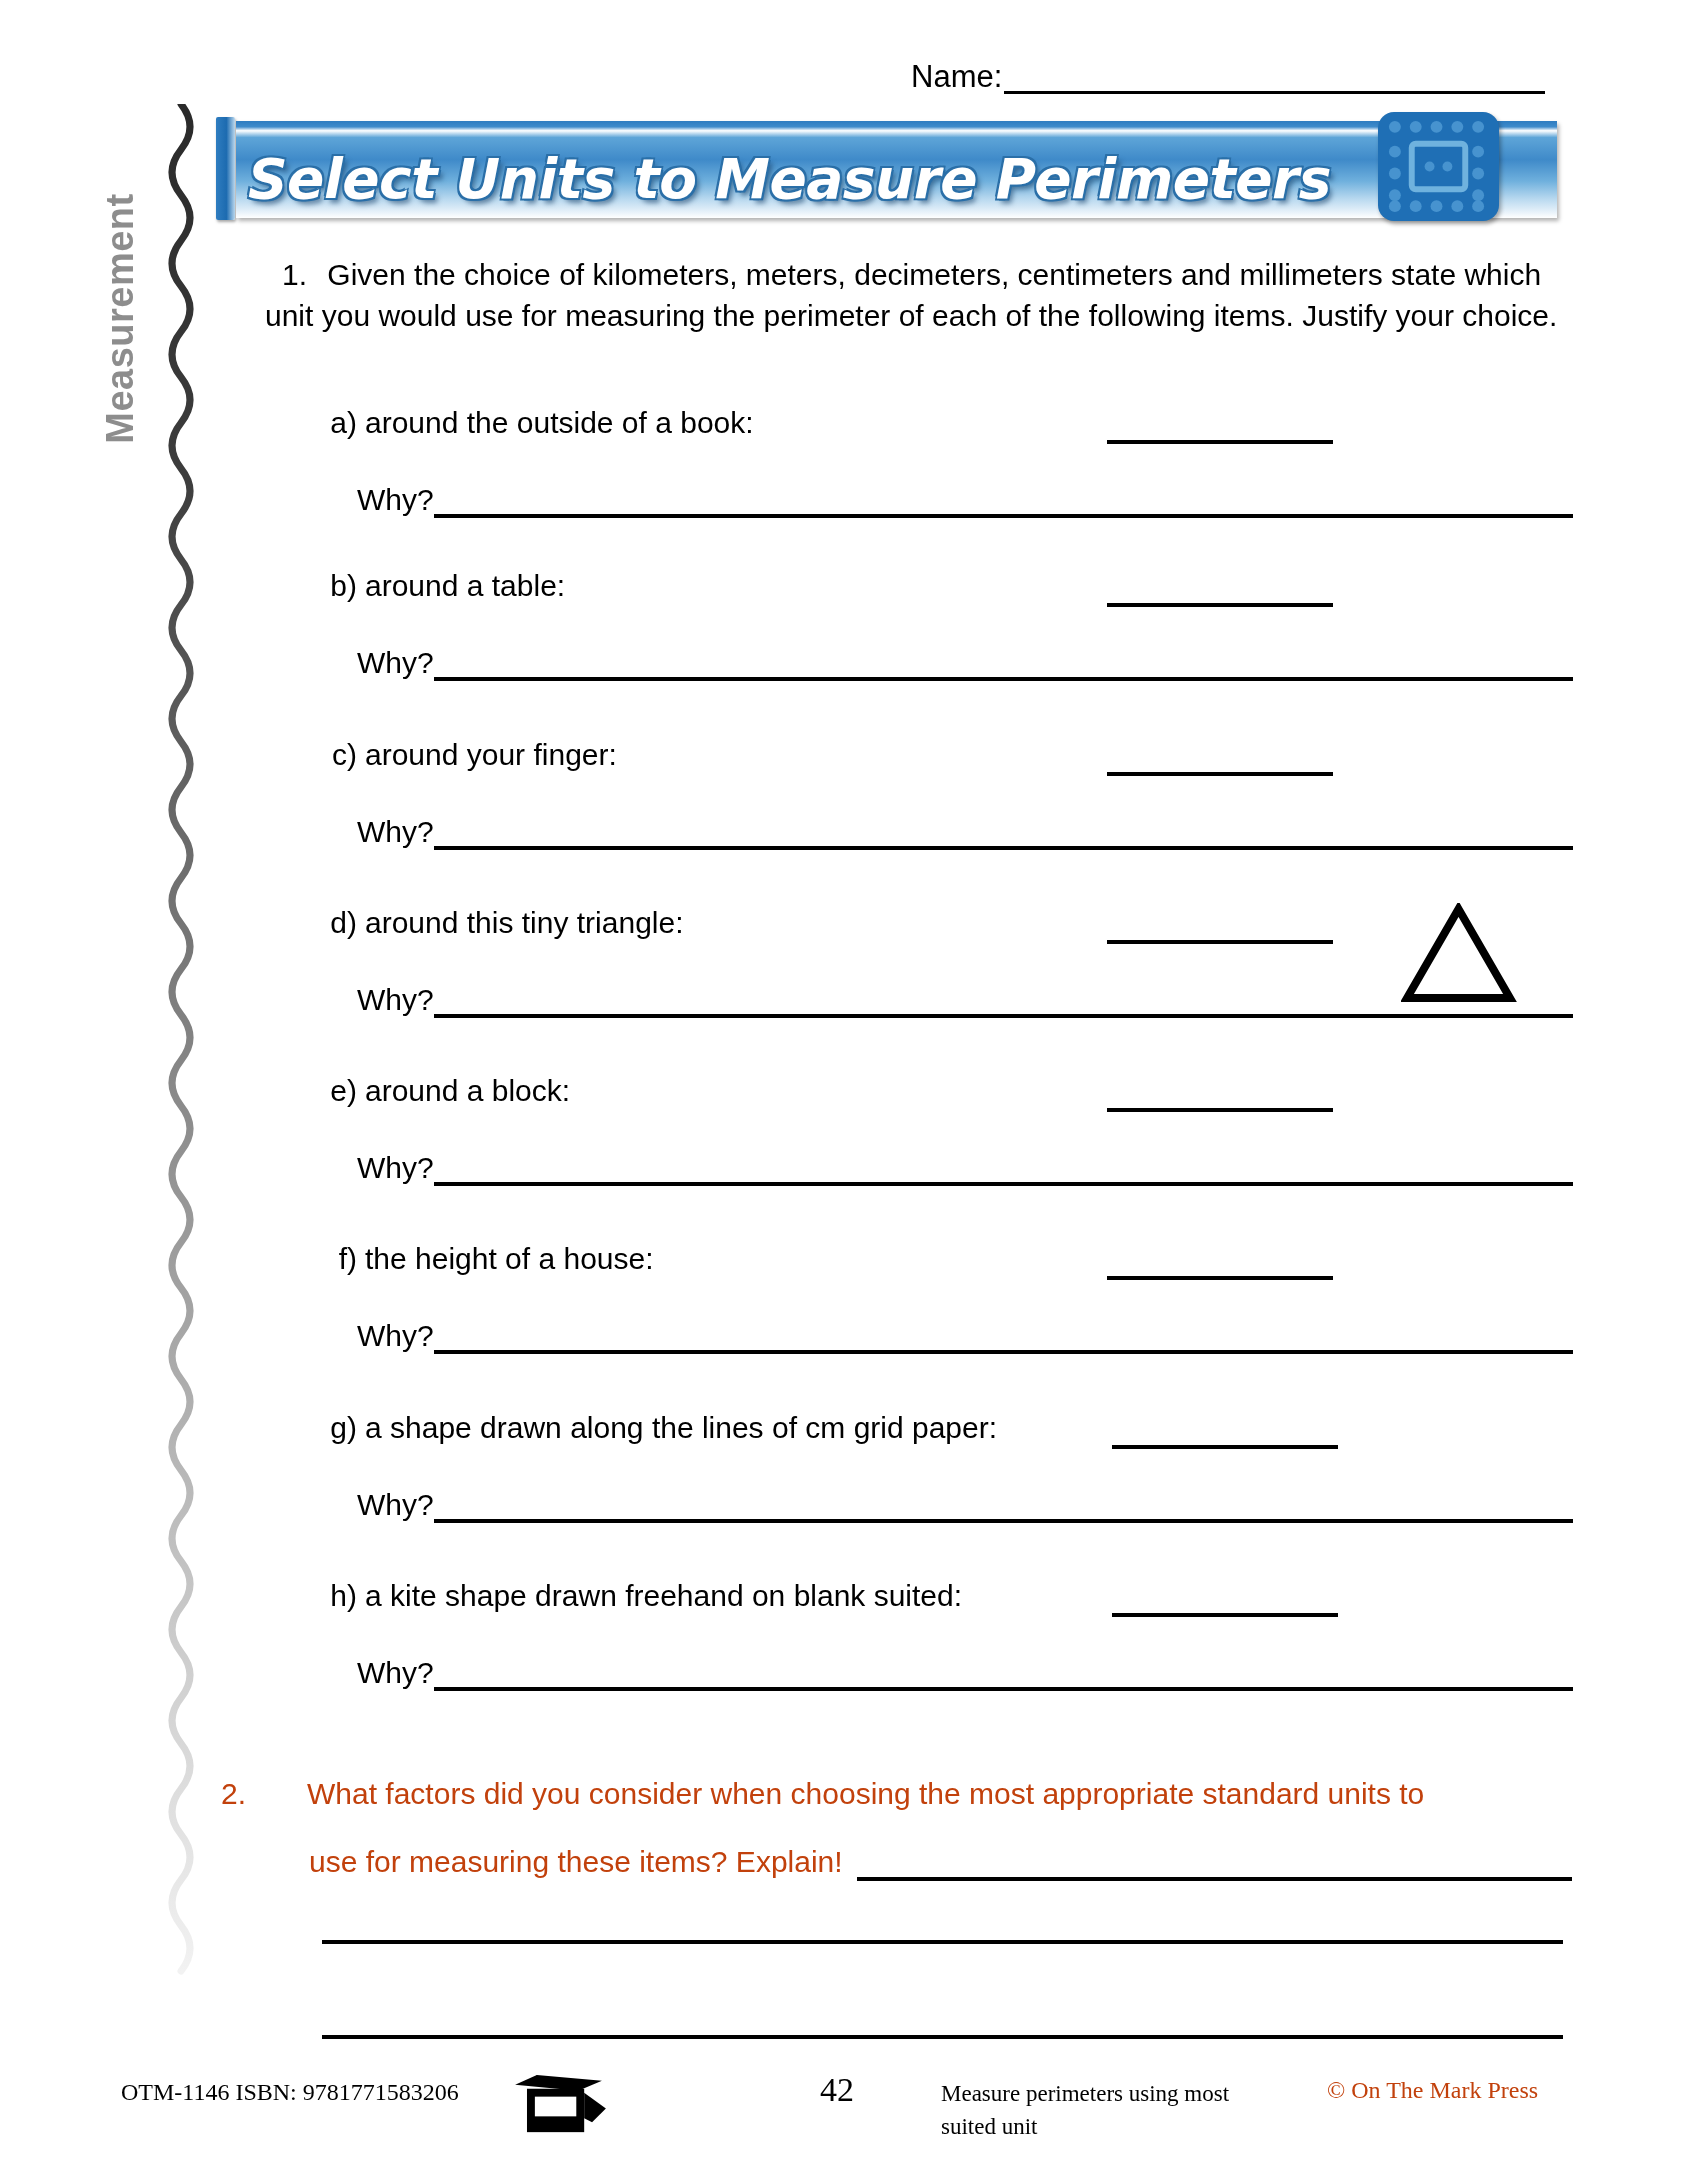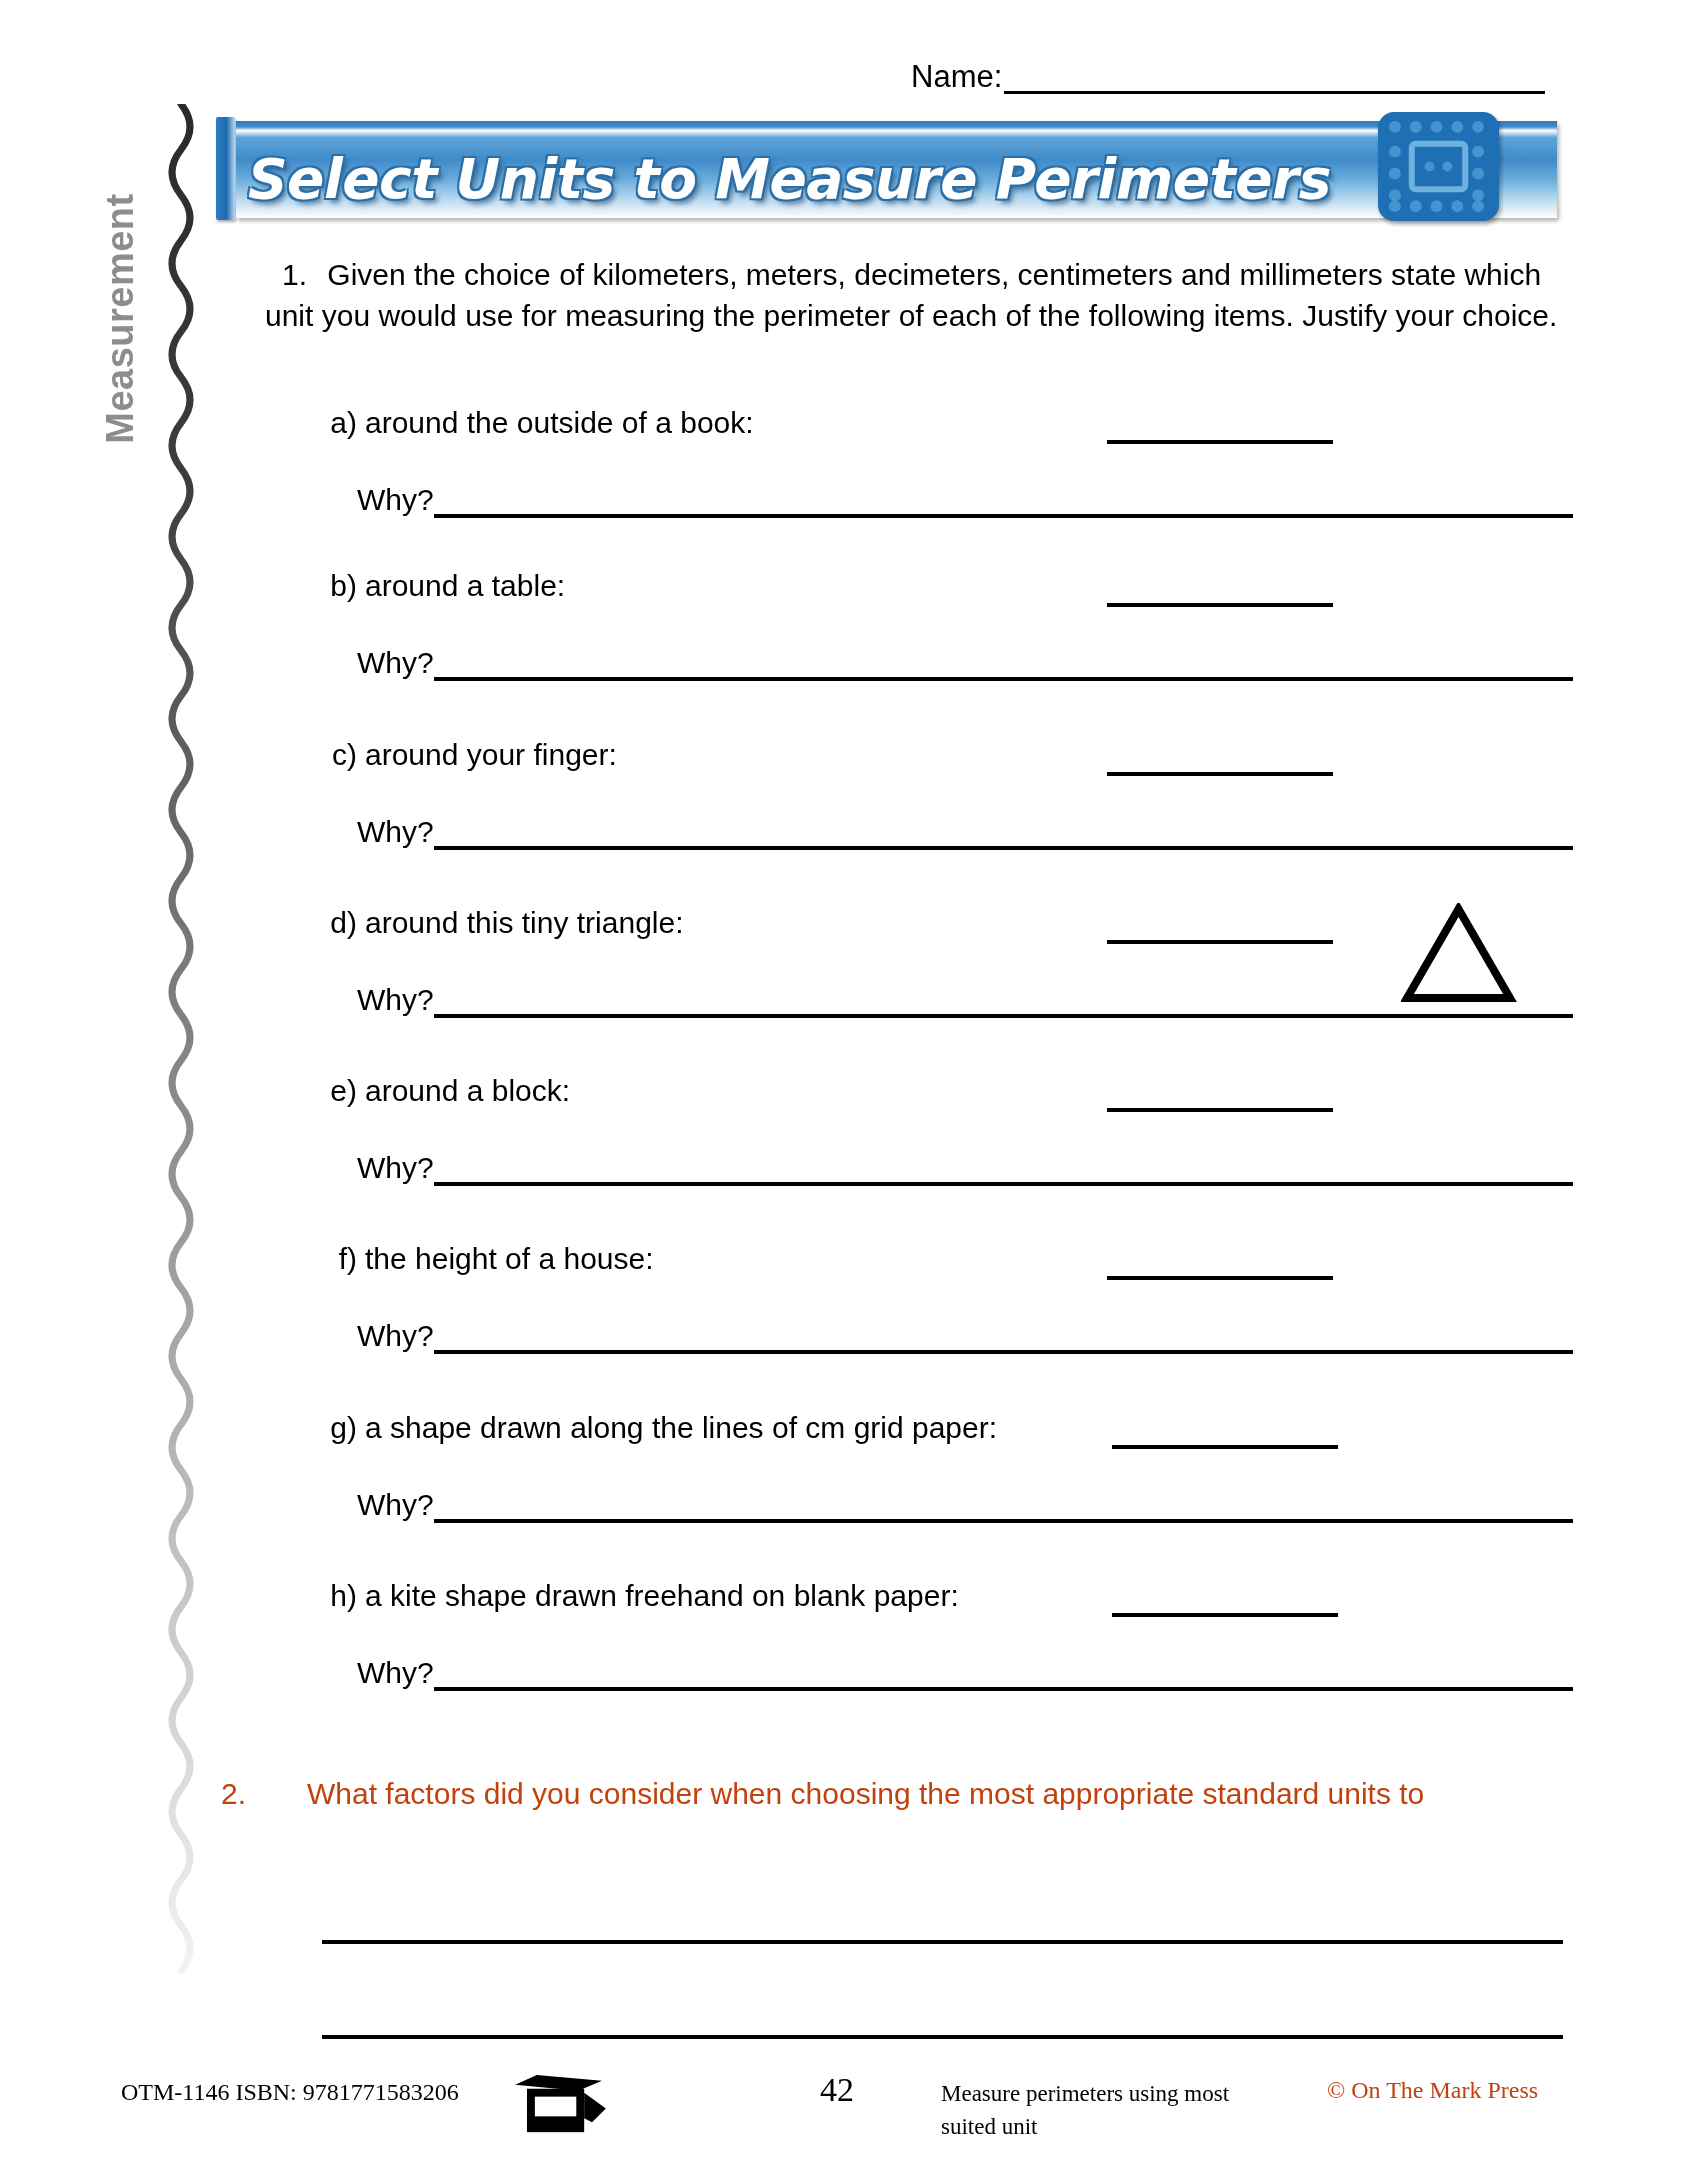--- a/index.html
+++ b/index.html
@@ -456,32 +456,36 @@
     </div>
     <div class="why-row">
       <span class="why-label">Why?</span>
       <span class="why-blank"></span>
     </div>
   </div>
 
   <div class="item" style="top:1579px;">
     <div class="item-row">
       <span class="item-letter">h)</span>
-      <span class="item-text">a kite shape drawn freehand on blank paper:</span>
+      <span class="item-text">a kite shape drawn freehand on blank suited:</span>
       <span class="short-blank" style="left:797px;"></span>
     </div>
     <div class="why-row">
       <span class="why-label">Why?</span>
       <span class="why-blank"></span>
     </div>
   </div>
 
   <div class="q2">
     <div class="q2-line1">
       <span style="display:inline-block;width:42px;">2.</span><span>What factors did you consider when choosing the most appropriate standard units to</span>
+    </div>
+    <div class="q2-line2">
+      <span class="lbl">use for measuring these items? Explain!</span>
+      <span class="blk"></span>
     </div>
   </div>
   <div class="q2-blank q2-blank-a"></div>
   <div class="q2-blank q2-blank-b"></div>
 
   <div class="footer">
     <div class="f-isbn">OTM-1146  ISBN: 9781771583206</div>
     <div class="f-book-icon">
       <svg width="109" height="71" viewBox="0 0 110 72">
         <polygon points="8,14 30,4 96,10 72,20" fill="#000000"></polygon>

